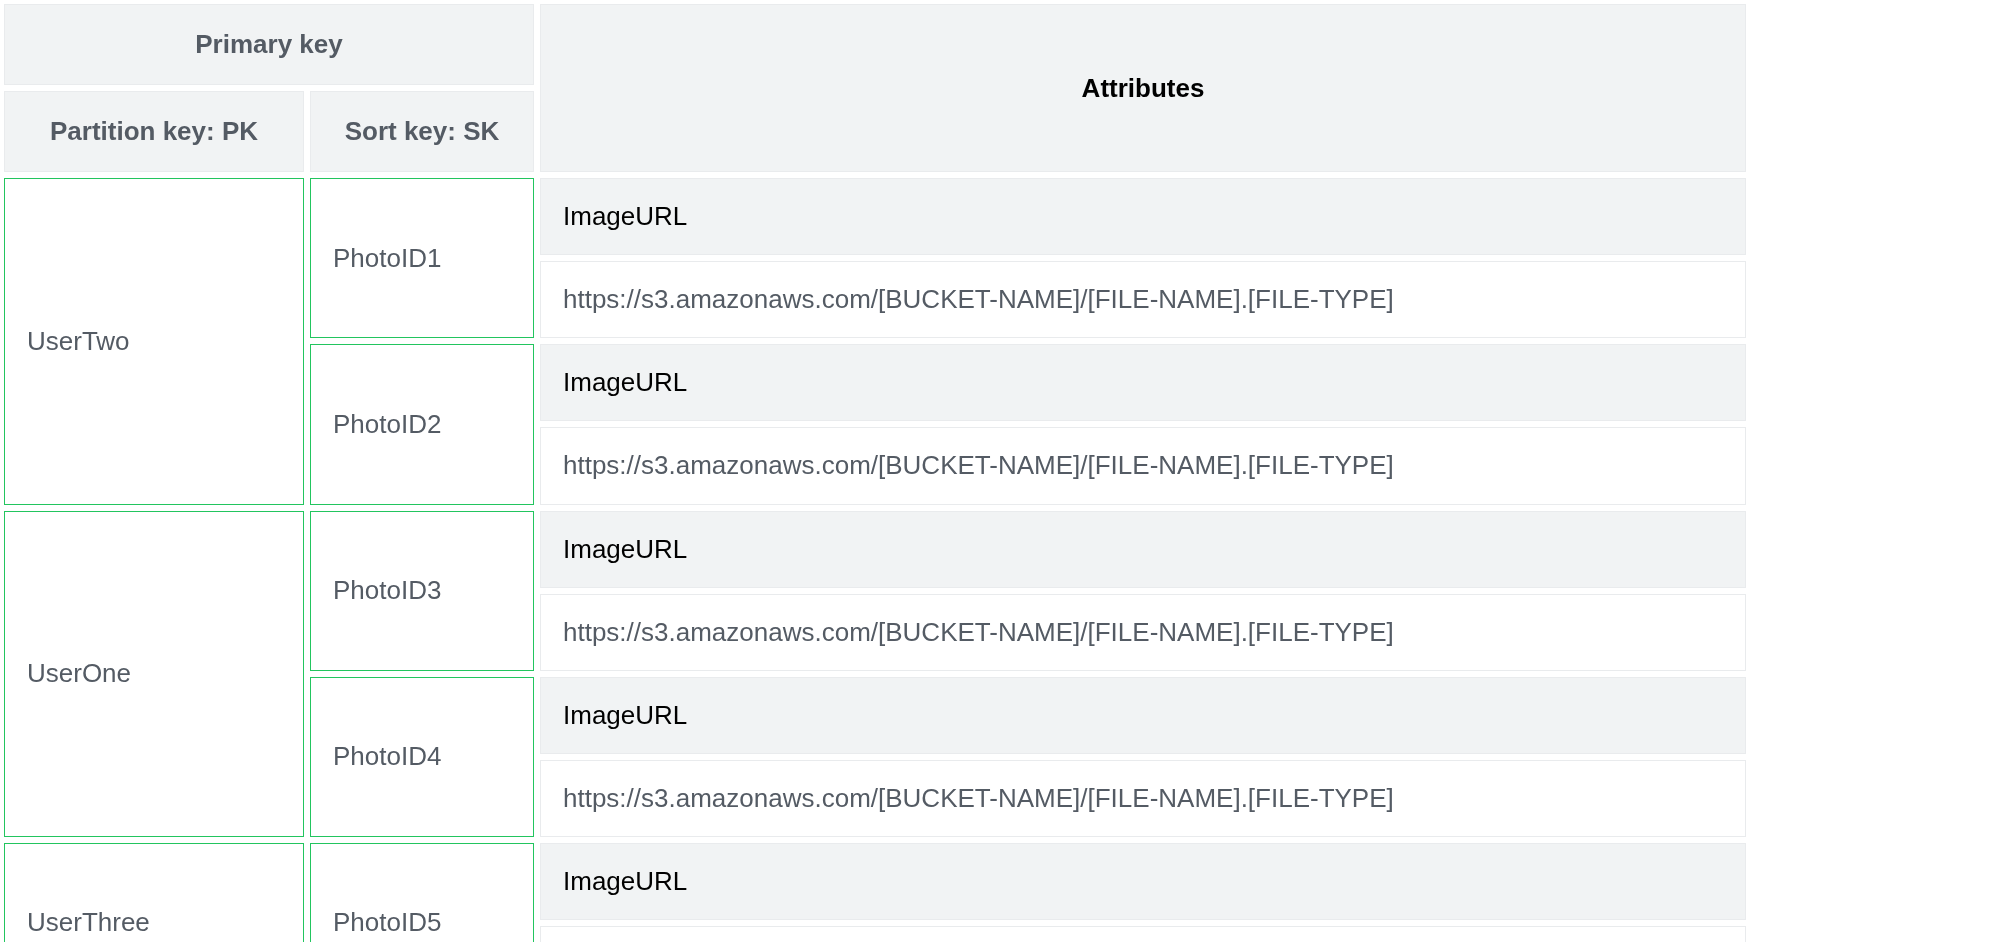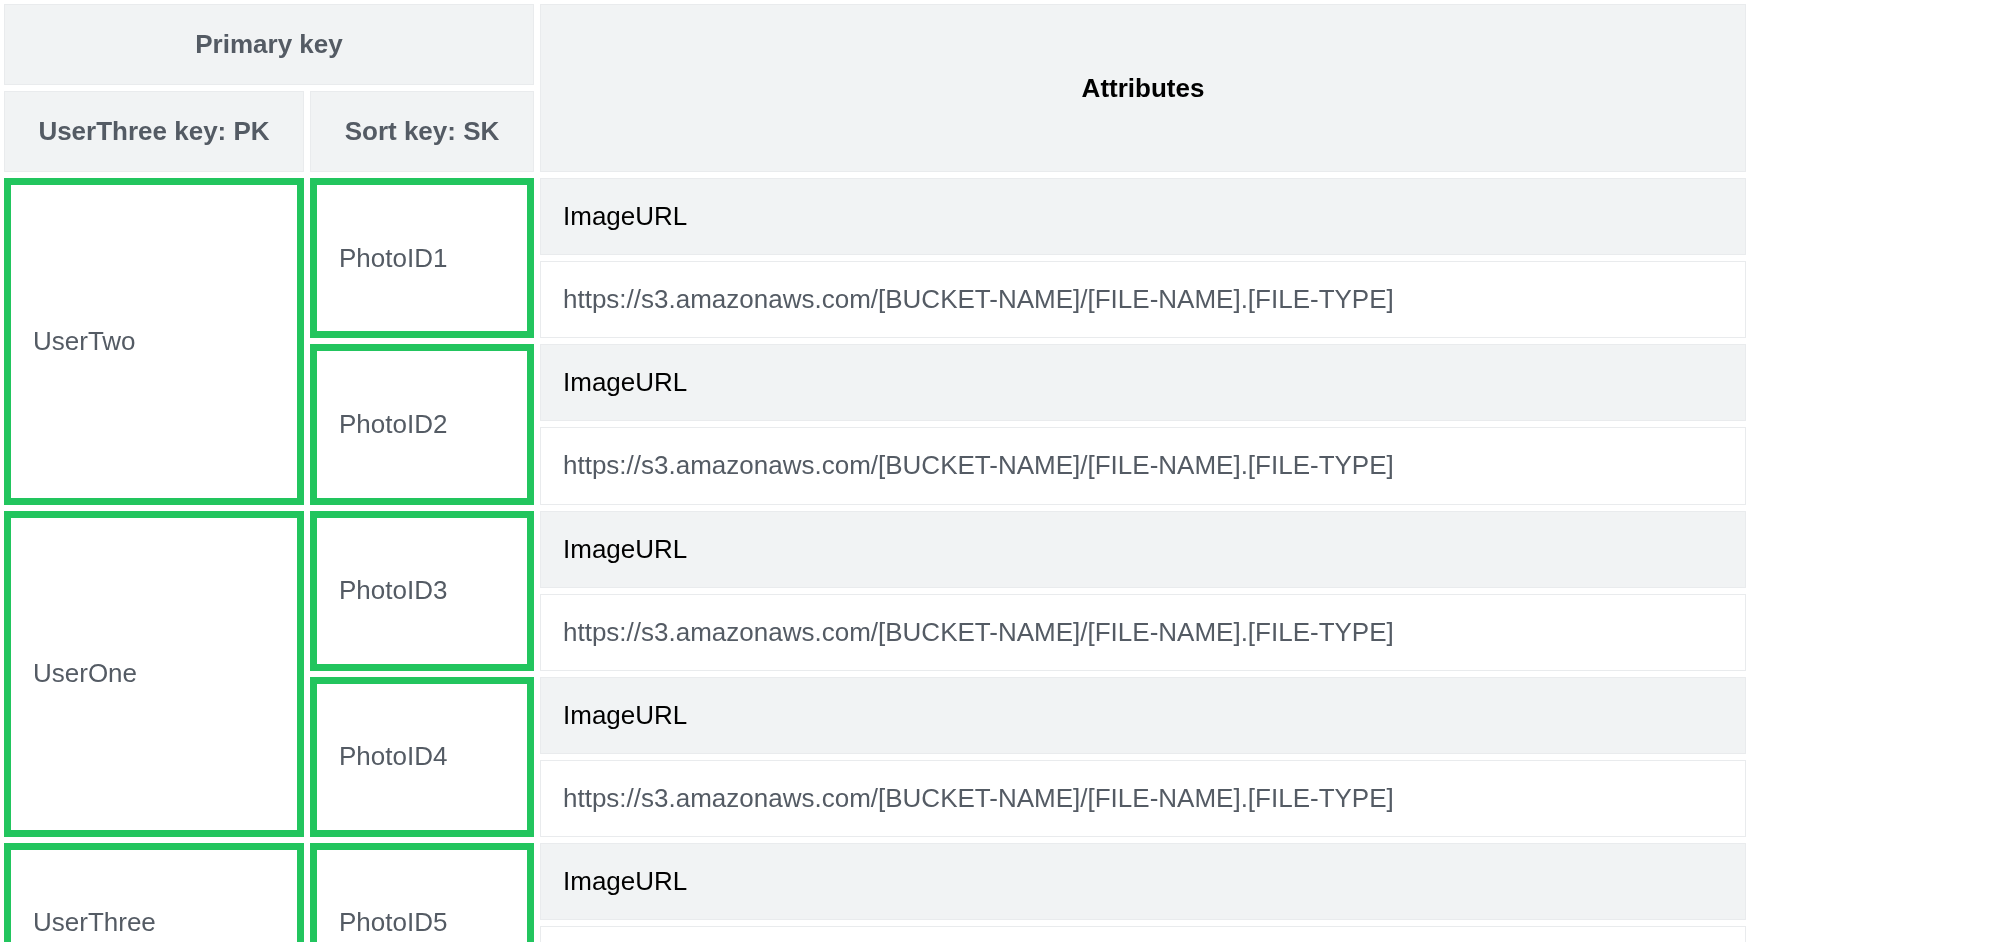--- a/index.html
+++ b/index.html
@@ -47,21 +47,21 @@
     background: #f1f3f4;
     border: 1px solid #e9ebed;
     font-weight: 700;
     color: #000000;
     text-align: center;
   }
 
   
   td.keycell {
     background: #ffffff;
-    border: 7px solid #22c55e;
+    border: 1px solid #22c55e;
     padding: 5px 22px;
     color: #545b64;
   }
   td.keycell.pk { width: 300px; }
   td.keycell.sk { width: 220px; }
 
   
   .attr-table {
     width: 100%;
     border-collapse: separate;
@@ -101,21 +101,21 @@
     <td class="gap-col"></td>
     <th class="attrs" rowspan="3">Attributes</th>
   </tr>
   <tr class="gap-row">
           <td></td>
           <td class="gap-col"></td>
           <td></td>
           <td class="gap-col"></td>
         </tr>
   <tr>
-    <th class="hdr hdr-left">UserThree key: PK</th>
+    <th class="hdr hdr-left">Partition key: PK</th>
     <td class="gap-col"></td>
     <th class="hdr hdr-right">Sort key: SK</th>
     <td class="gap-col"></td>
   </tr>
 
   <tr class="gap-row">
           <td colspan="5"></td>
         </tr>
 
   <tr>

